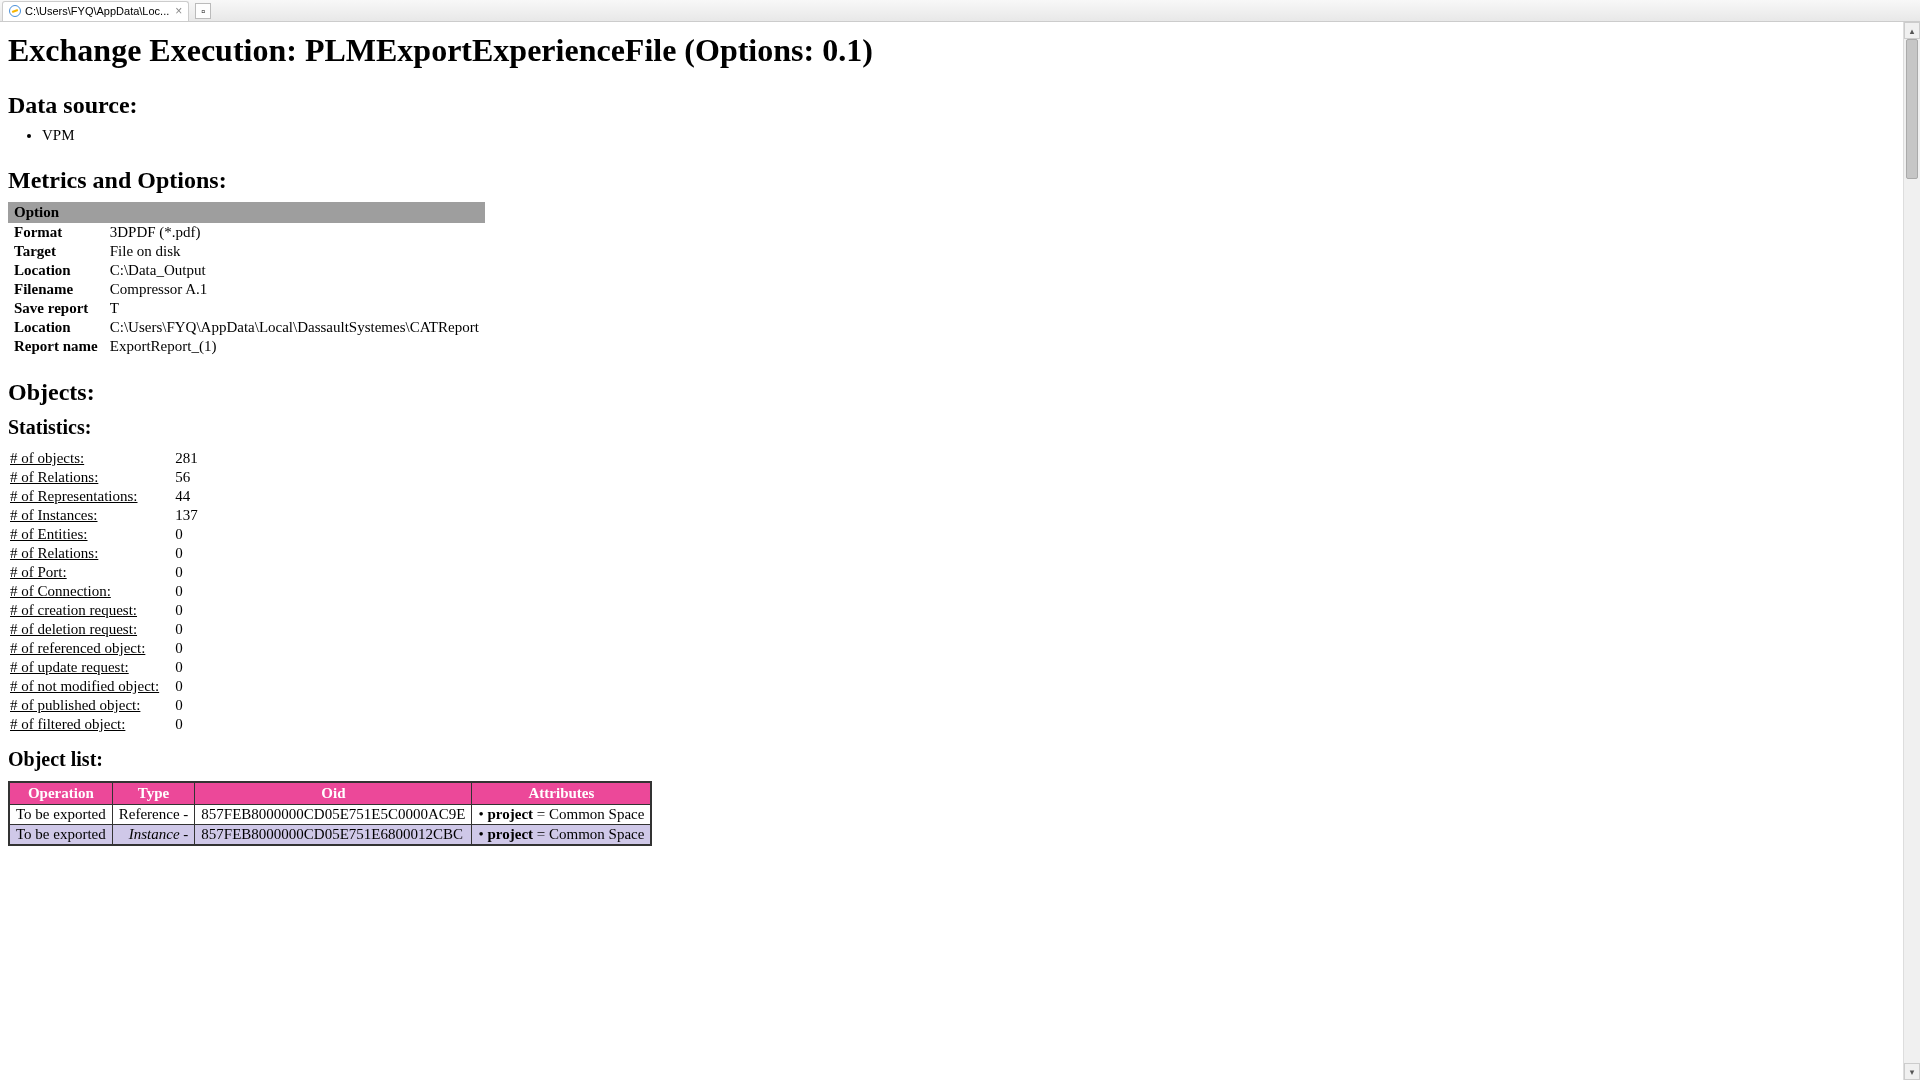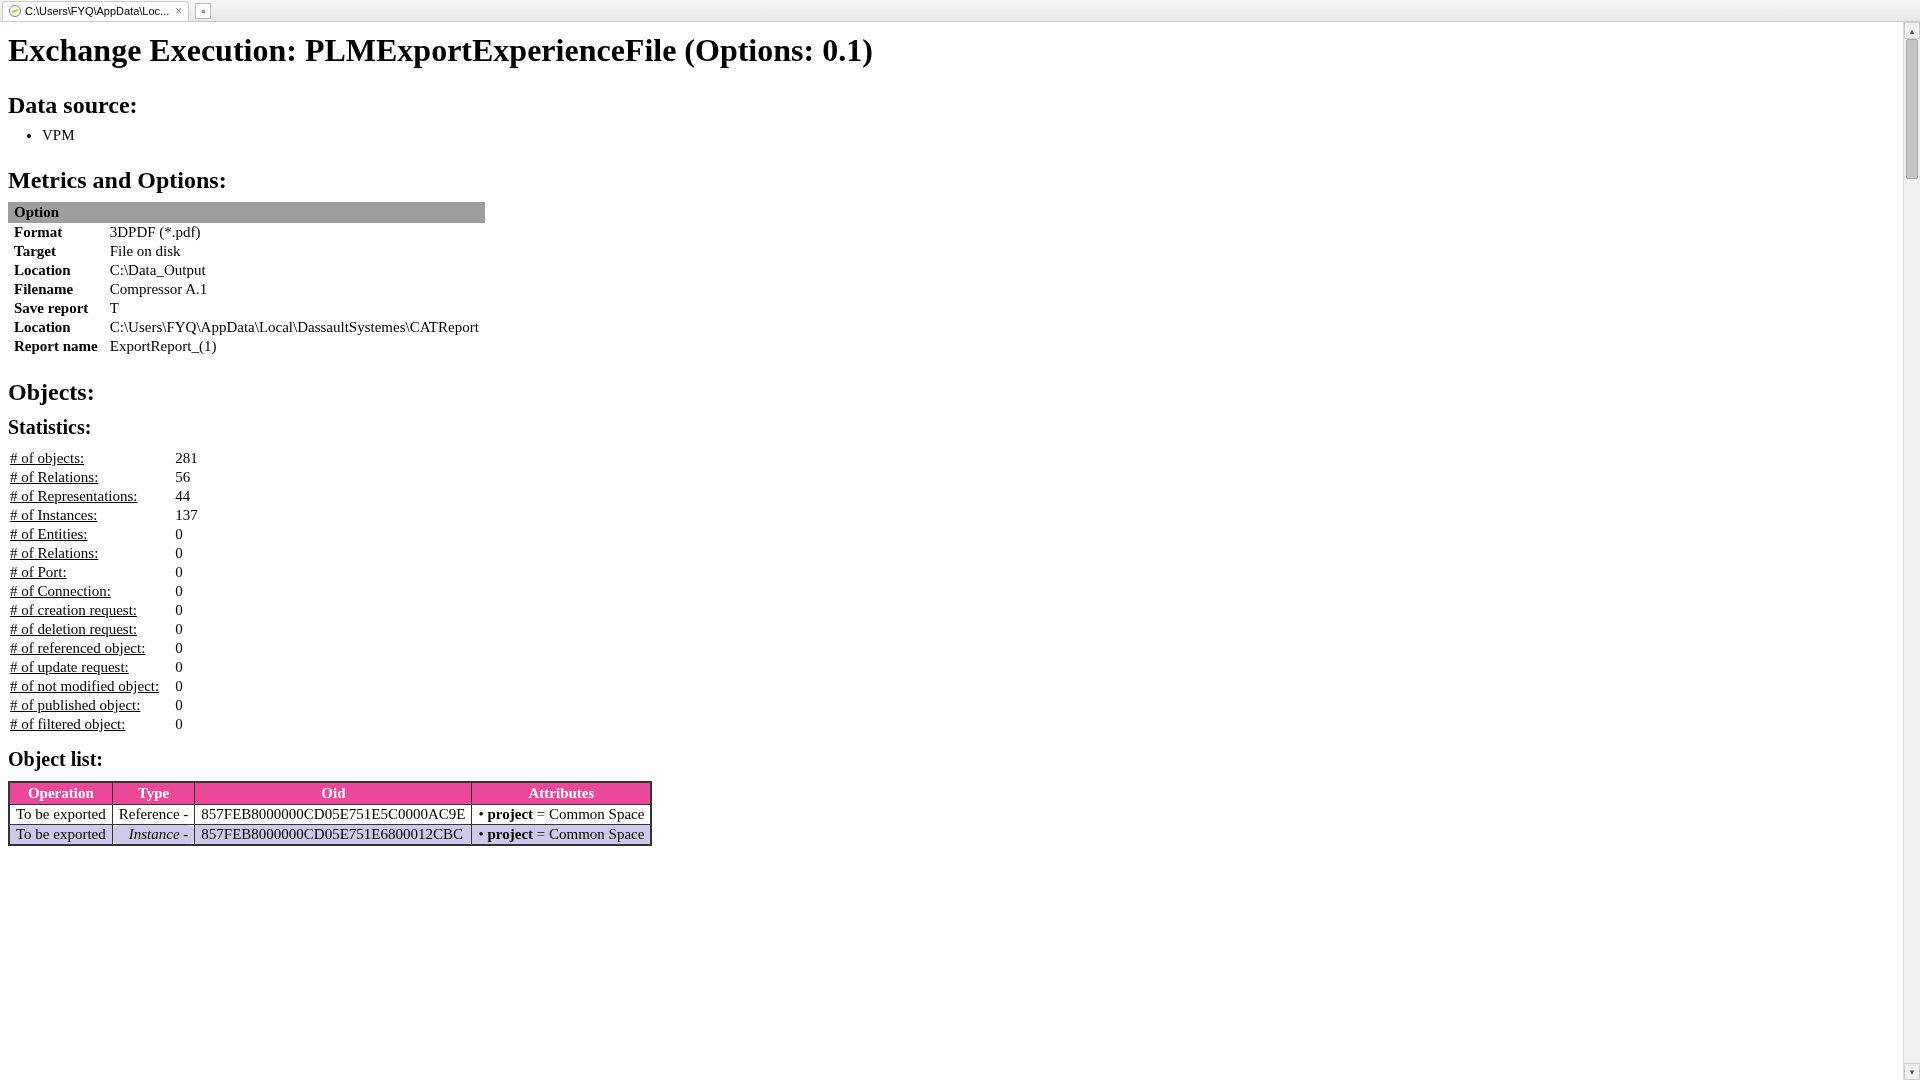--- a/index.html
+++ b/index.html
@@ -322,21 +322,21 @@
       </thead>
       <tbody id="objlist-body">
           <tr>
             <td>To be exported</td>
             <td style="text-align: left; border-radius: 9px;">Reference -</td>
             <td>857FEB8000000CD05E751E5C0000AC9E</td>
             <td>•   <span class="attr-key">project</span> = <span>Common Space</span></td>
           </tr>
           <tr class="alt">
             <td>To be exported</td>
-            <td class="italic" style="text-align: right; border-radius: 8px;">Instance -</td>
+            <td class="italic" style="text-align: right;">Instance -</td>
             <td>857FEB8000000CD05E751E6800012CBC</td>
             <td>•   <span class="attr-key">project</span> = <span>Common Space</span></td>
           </tr>
         </tbody>
     </table>
 
   </div>
 
   <div class="scrollbar">
     <div class="scroll-btn">▴</div>

